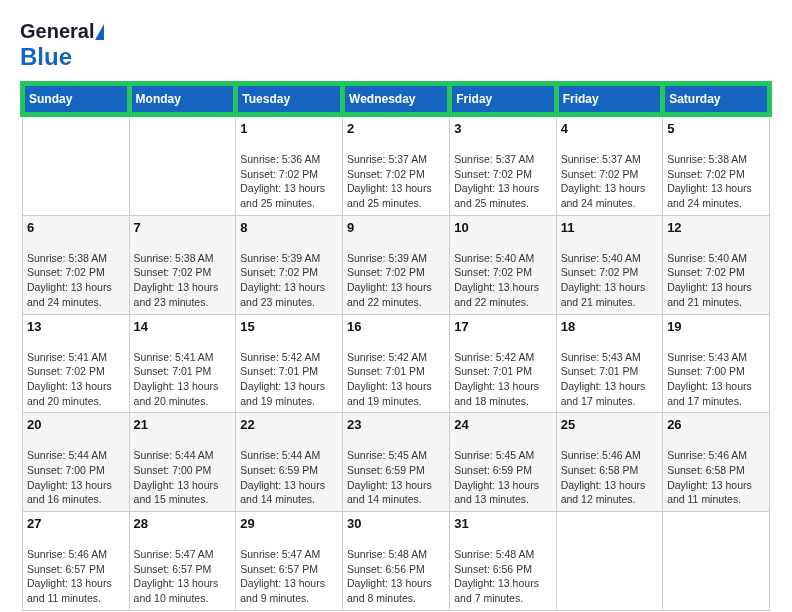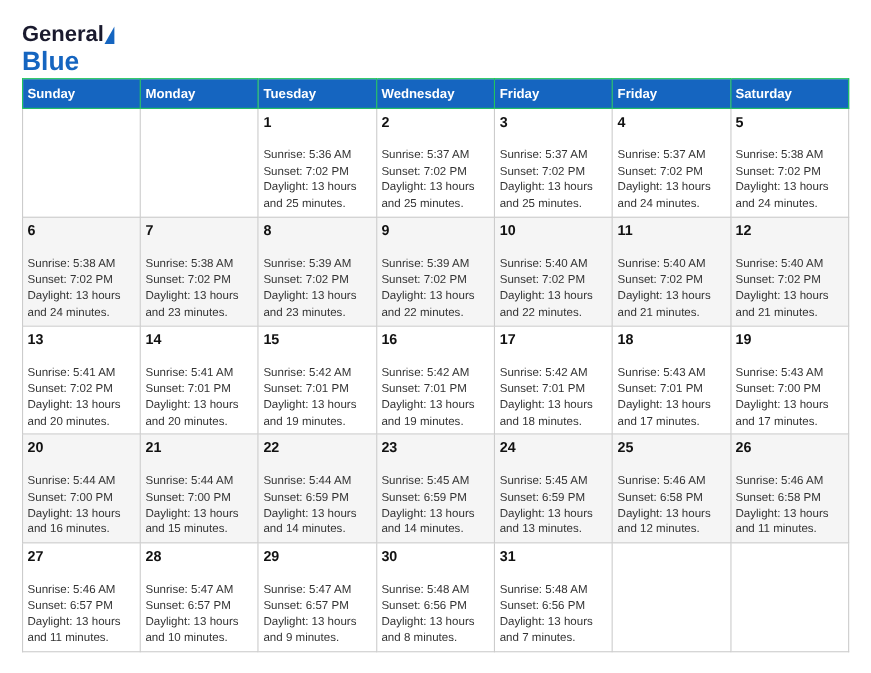--- a/index.html
+++ b/index.html
@@ -7,20 +7,21 @@
       font-family: Arial, sans-serif;
       background: #fff;
       width: 792px;
       min-height: 612px;
       padding: 20px;
     }
     .header-section {
       display: flex;
       justify-content: space-between;
       align-items: flex-start;
+      margin-bottom: 10px;
     }
     .logo {
       display: flex;
       flex-direction: column;
       align-items: flex-start;
     }
     .title-section {
       text-align: right;
     }
     .month-title {
@@ -36,21 +37,21 @@
       width: 100%;
       border-collapse: collapse;
       font-size: 11px;
     }
     .calendar th {
       background-color: #1565C0;
       color: #fff;
       padding: 6px 4px;
       text-align: left;
       font-size: 12px;
-      border: 1px solid #22c55e;
+      border: 5px solid #22c55e;
     }
     .calendar td {
       border: 1px solid #ccc;
       vertical-align: top;
       padding: 4px;
       width: 108px;
       min-height: 80px;
       background: #fff;
     }
     .calendar tr:nth-child(even) td {

